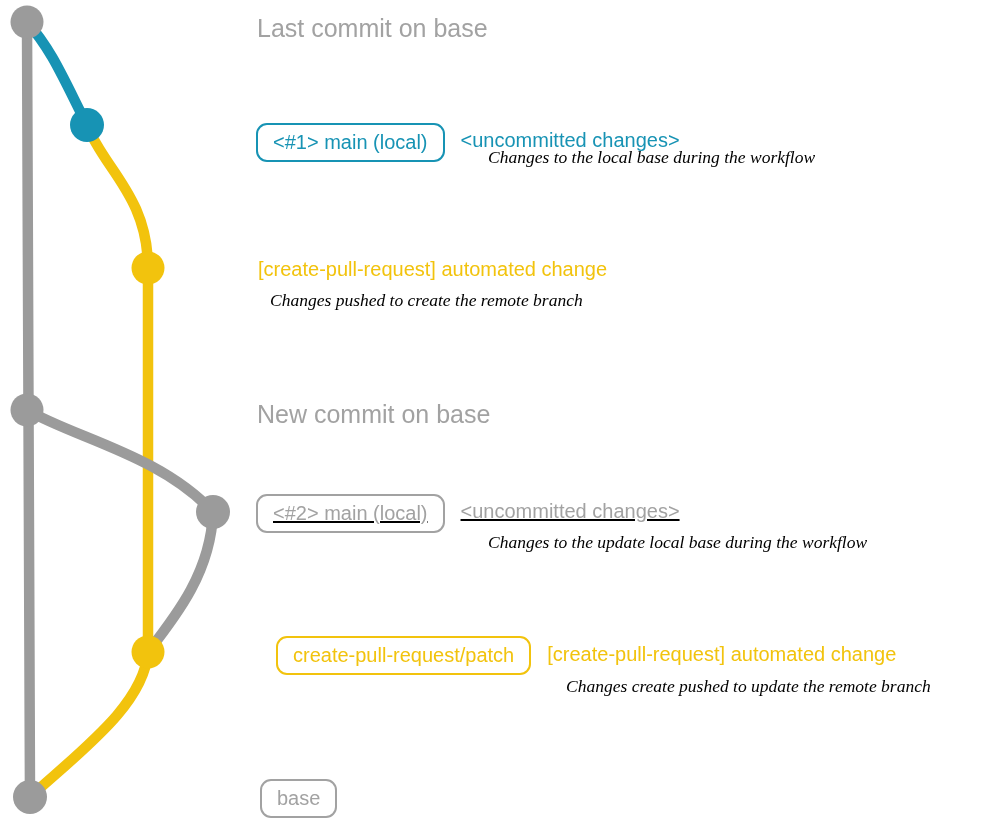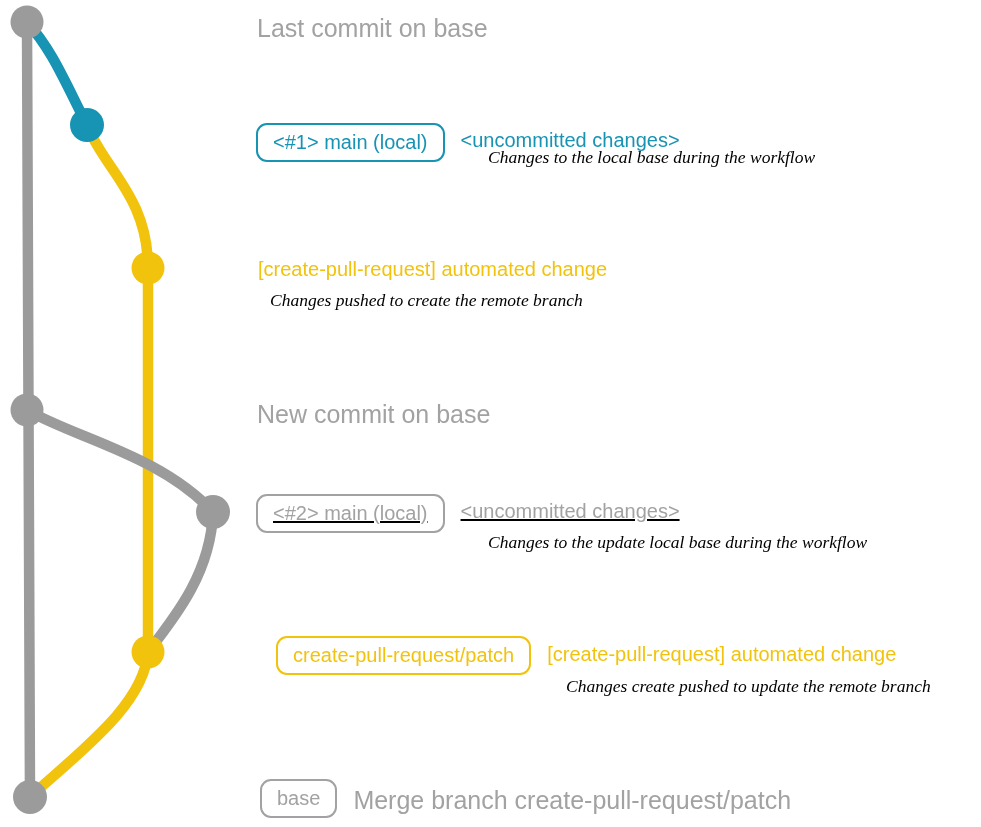--- a/index.html
+++ b/index.html
@@ -81,14 +81,13 @@
 <div class="ann serif-sm" style="left:488px; top:532px;">Changes to the update local base during the workflow</div>
 
 <div class="ann inline-row" style="left:252px; top:636px;margin-left:24px;">
   <span class="badge b-yellow">create-pull-request/patch</span>
   <span class="sans-md c-yellow" style="padding-top:7px;">[create-pull-request] automated change</span>
 </div>
 <div class="ann serif-sm" style="left:566px; top:676px;">Changes create pushed to update the remote branch</div>
 
 <div class="ann inline-row" style="left:260px; top:779px;">
   <span class="badge b-gray">base</span>
-  <span class="sans-lg c-gray" style="padding-top:7px;">Merge branch create-pull-request/patch</span>
 </div>
 
 </body></html>

